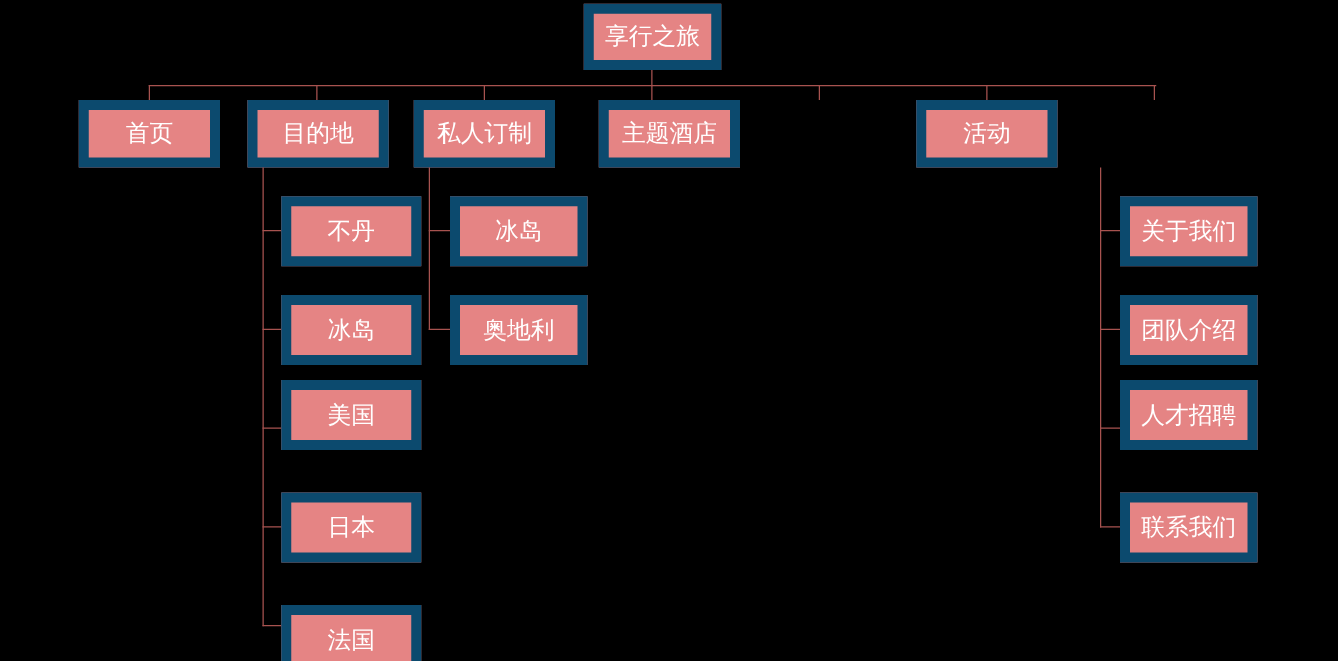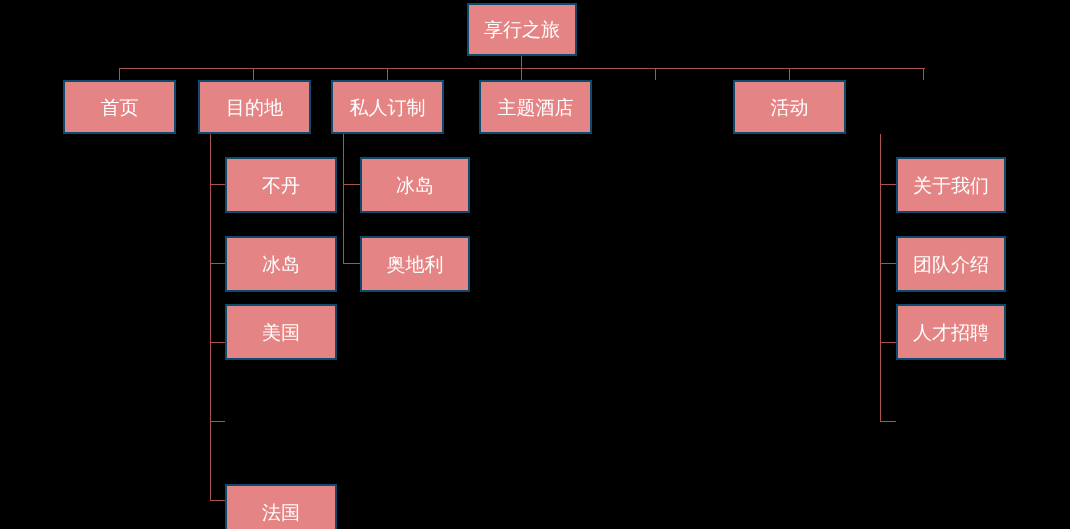--- a/index.html
+++ b/index.html
@@ -12,21 +12,21 @@
     position: relative;
     width: 1070px;
     height: 529px;
     background: #000000;
     overflow: hidden;
   }
   .node {
     position: absolute;
     box-sizing: border-box;
     background: #e58484;
-    border: 2px solid #0c4a6e;
+    border: 8px solid #0c4a6e;
     color: #ffffff;
     font-size: 19px;
     line-height: 25px;
     display: flex;
     align-items: center;
     justify-content: center;
     text-align: center;
     padding: 0 2px;
     cursor: default;
   }
@@ -81,32 +81,34 @@
   <div class="conn" style="left:210px; top:134px; width:1px; height:367px;"></div>
   <div class="conn" style="left:210px; top:184px; width:15px; height:1px;"></div>
   <div class="conn" style="left:210px; top:263px; width:15px; height:1px;"></div>
   <div class="conn" style="left:210px; top:342px; width:15px; height:1px;"></div>
   <div class="conn" style="left:210px; top:421px; width:15px; height:1px;"></div>
   <div class="conn" style="left:210px; top:500px; width:15px; height:1px;"></div>
 
   <div class="node col-dest row1">不丹</div>
   <div class="node col-dest row2">冰岛</div>
   <div class="node col-dest row3">美国</div>
+  <div class="node col-dest row4">日本</div>
   <div class="node col-dest row5">法国</div>
 
   <div class="conn" style="left:343px; top:134px; width:1px; height:130px;"></div>
   <div class="conn" style="left:343px; top:184px; width:17px; height:1px;"></div>
   <div class="conn" style="left:343px; top:263px; width:17px; height:1px;"></div>
 
   <div class="node col-route row1">冰岛</div>
   <div class="node col-route row2">奥地利</div>
 
   <div class="conn" style="left:880px; top:134px; width:1px; height:288px;"></div>
   <div class="conn" style="left:880px; top:184px; width:16px; height:1px;"></div>
   <div class="conn" style="left:880px; top:263px; width:16px; height:1px;"></div>
   <div class="conn" style="left:880px; top:342px; width:16px; height:1px;"></div>
   <div class="conn" style="left:880px; top:421px; width:16px; height:1px;"></div>
 
   <div class="node col-about row1">关于我们</div>
   <div class="node col-about row2">团队介绍</div>
   <div class="node col-about row3">人才招聘</div>
+  <div class="node col-about row4">联系我们</div>
 
 </div>
 
 </body></html>

